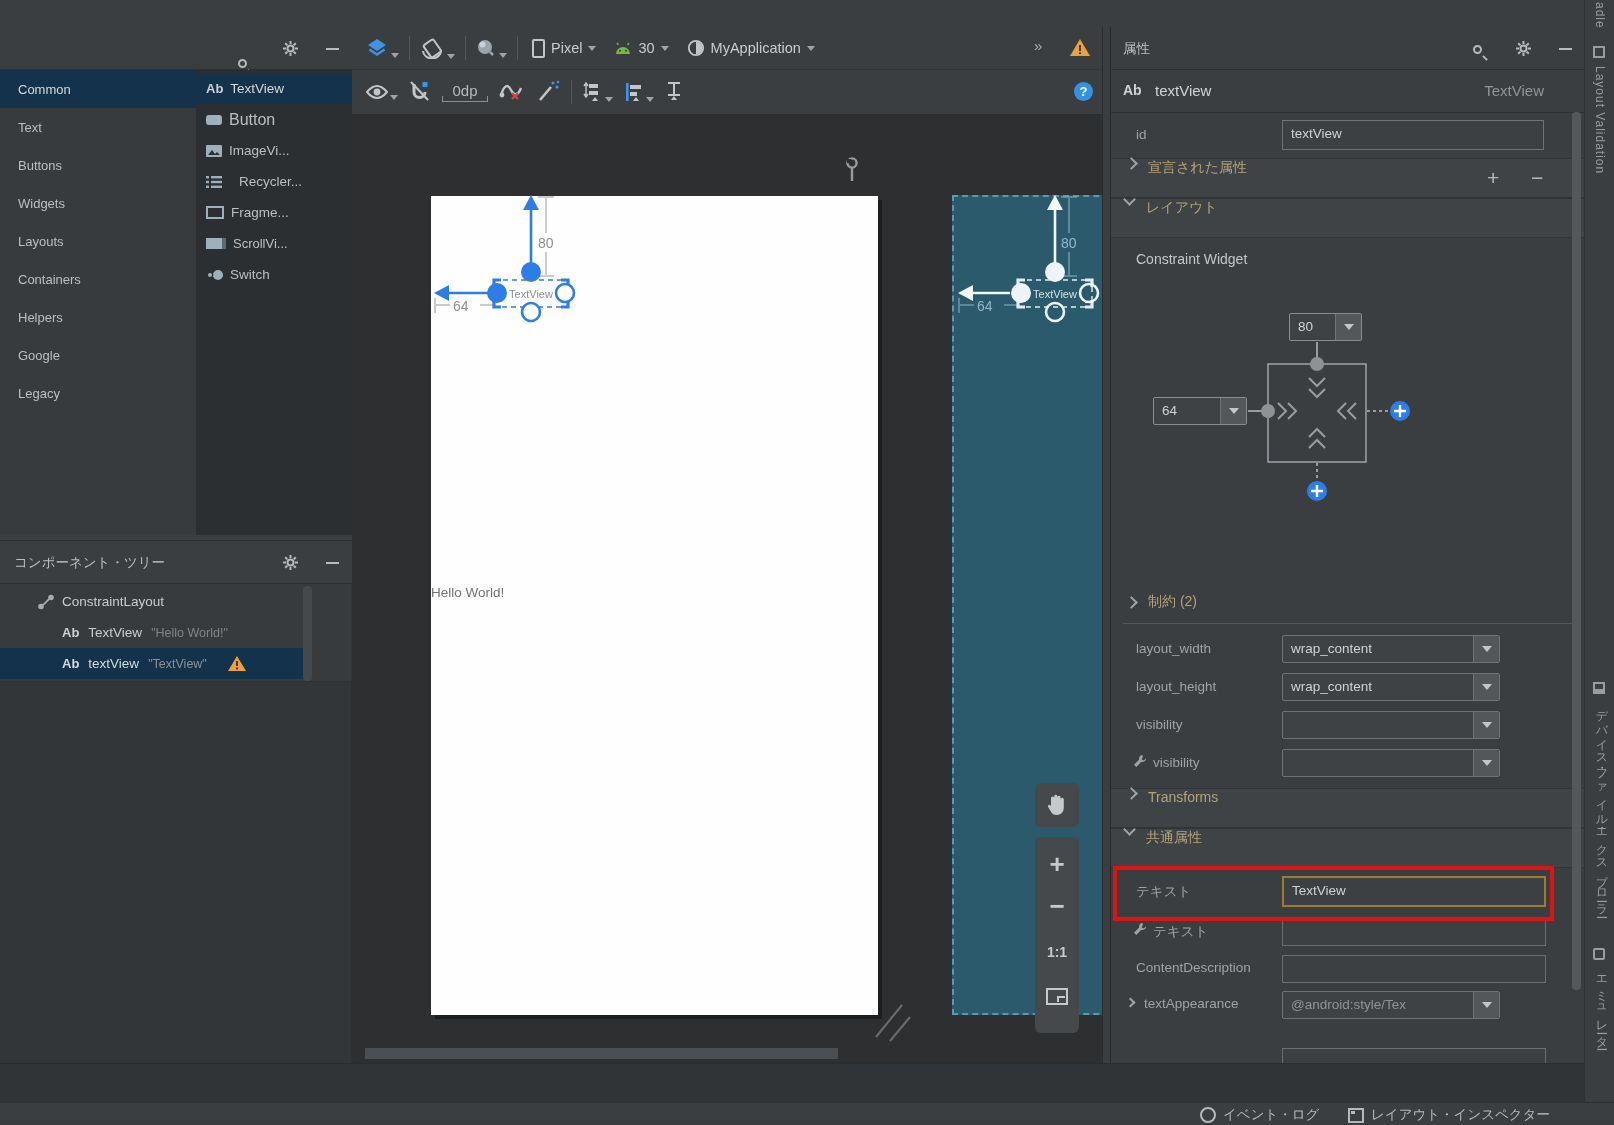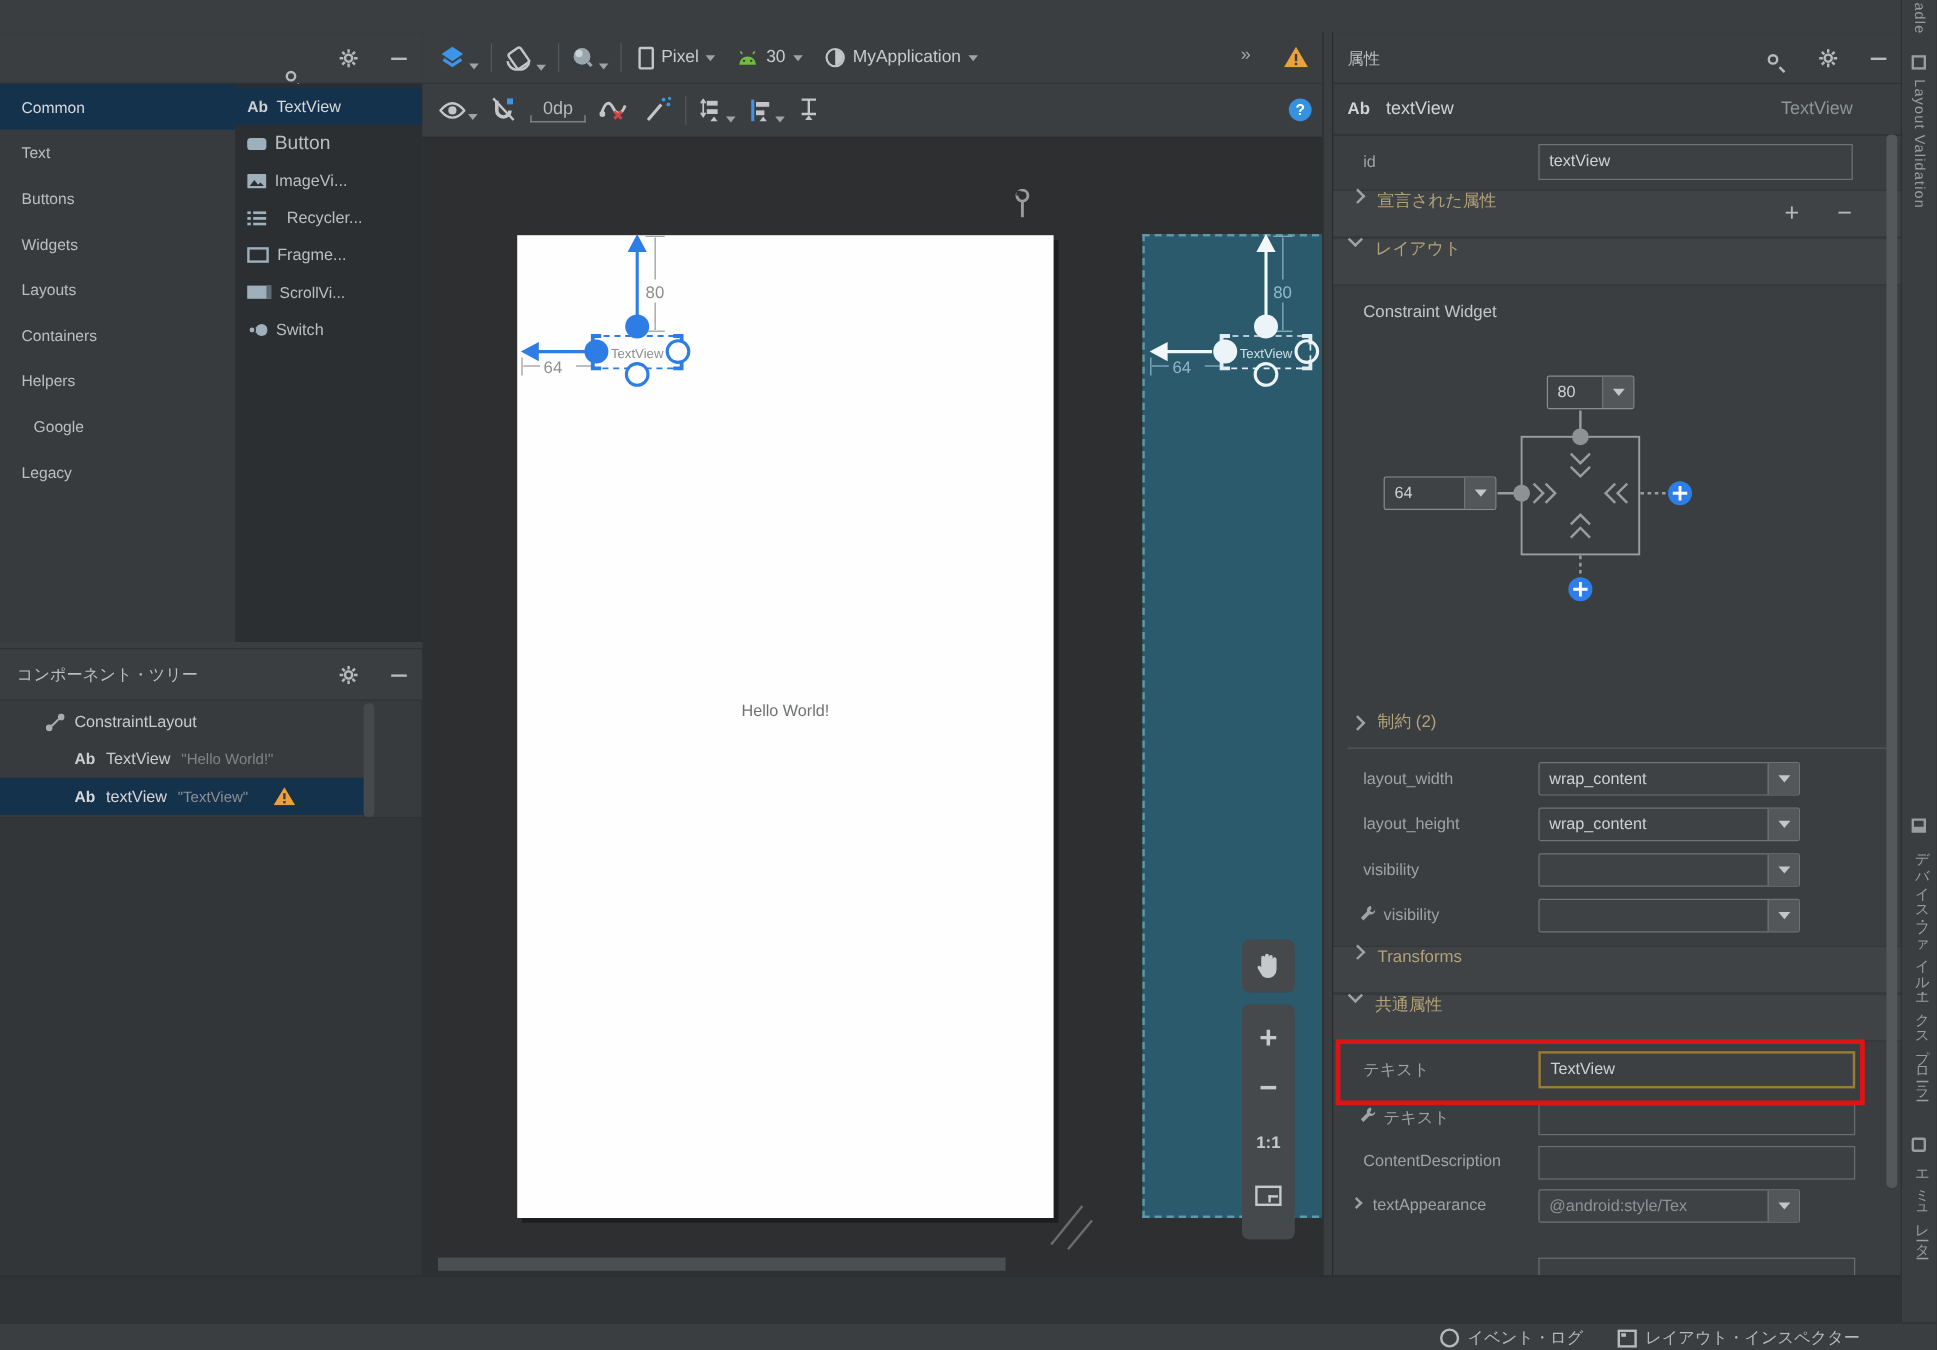--- a/index.html
+++ b/index.html
@@ -62,21 +62,21 @@
         </div>
       <div class="abs flex" style="left:0;top:152px;width:196px;height:38px;padding-left:18px;">
           <span>Layouts</span>
         </div>
       <div class="abs flex" style="left:0;top:190px;width:196px;height:38px;padding-left:18px;">
           <span>Containers</span>
         </div>
       <div class="abs flex" style="left:0;top:228px;width:196px;height:38px;padding-left:18px;">
           <span>Helpers</span>
         </div>
-      <div class="abs flex" style="left:0;top:266px;width:196px;height:38px;padding-left:28px;">
+      <div class="abs flex" style="left:0;top:266px;width:196px;height:38px;padding-left:18px;">
           <span>Google</span>
         </div>
       <div class="abs flex" style="left:0;top:304px;width:196px;height:38px;padding-left:18px;">
           <span>Legacy</span>
         </div>
     </div>
 
     <div class="abs" style="left:196px;top:43px;width:156px;height:465px;background:#2b2f32;">
       <div class="abs flex sel" style="left:0;top:3px;width:156px;height:31px;padding-left:10px;gap:7px;color:#d6d9db;">
         <b style="font-size:13px;color:#cdd0d2;">Ab</b>
@@ -296,21 +296,21 @@
 
   <div class="abs" style="left:352px;top:115px;width:750px;height:948px;background:#2d2f31;overflow:hidden;">
 
     <svg class="abs" style="left:492px;top:42px;" width="16" height="26" viewBox="0 0 16 26">
         <circle cx="8" cy="6" r="4.6" stroke="#9a9da0" stroke-width="2.4" fill="none"></circle>
         <rect x="6.8" y="10" width="2.4" height="14" fill="#9a9da0"></rect>
         <rect x="3" y="2" width="4" height="4" fill="#2d2f31"></rect>
       </svg>
 
     <div class="abs" style="left:79px;top:81px;width:447px;height:819px;background:#fefefe;box-shadow:4px 4px 0 rgba(0,0,0,0.35);"></div>
-    <div class="abs" style="left:79px;top:470px;width:447px;text-align:center;color:#6f7173;font-size:13.5px;">Hello World!</div>
+    <div class="abs" style="left:79px;top:470px;width:447px;color:#6f7173;font-size:13.5px;">Hello World!</div>
 
     <div class="abs" style="left:600px;top:80px;width:450px;height:820px;background:#2a5a6c;border-top:2px dashed #5d98ad;border-left:2px dashed #5d98ad;border-bottom:2px dashed #5d98ad;"></div>
 
     <svg class="abs" style="left:0;top:0;pointer-events:none;" width="750" height="948" viewBox="0 0 750 948">
 
       <g>
 
         <g stroke="#a8a8a8" stroke-width="1.2">
           <line x1="186" y1="82" x2="202" y2="82"></line>
           <line x1="194" y1="83" x2="194" y2="118"></line>

